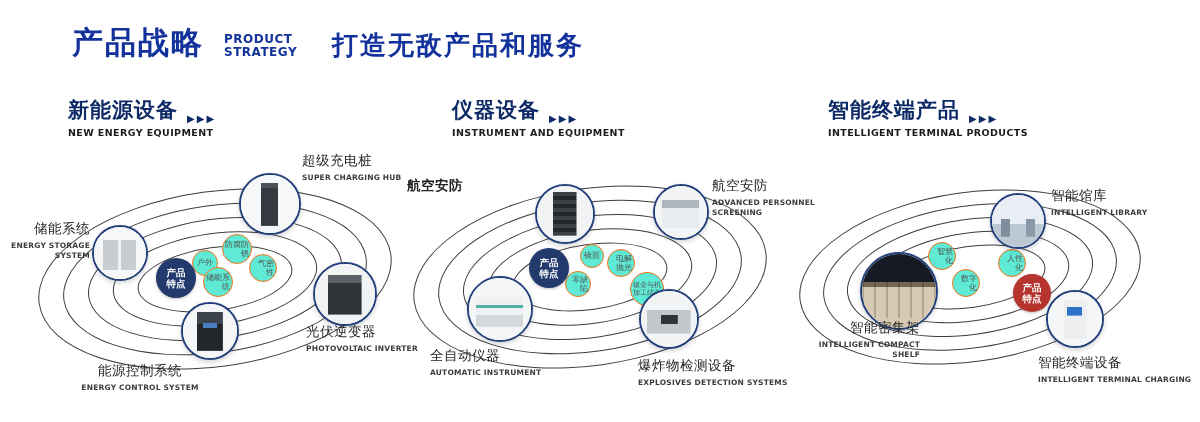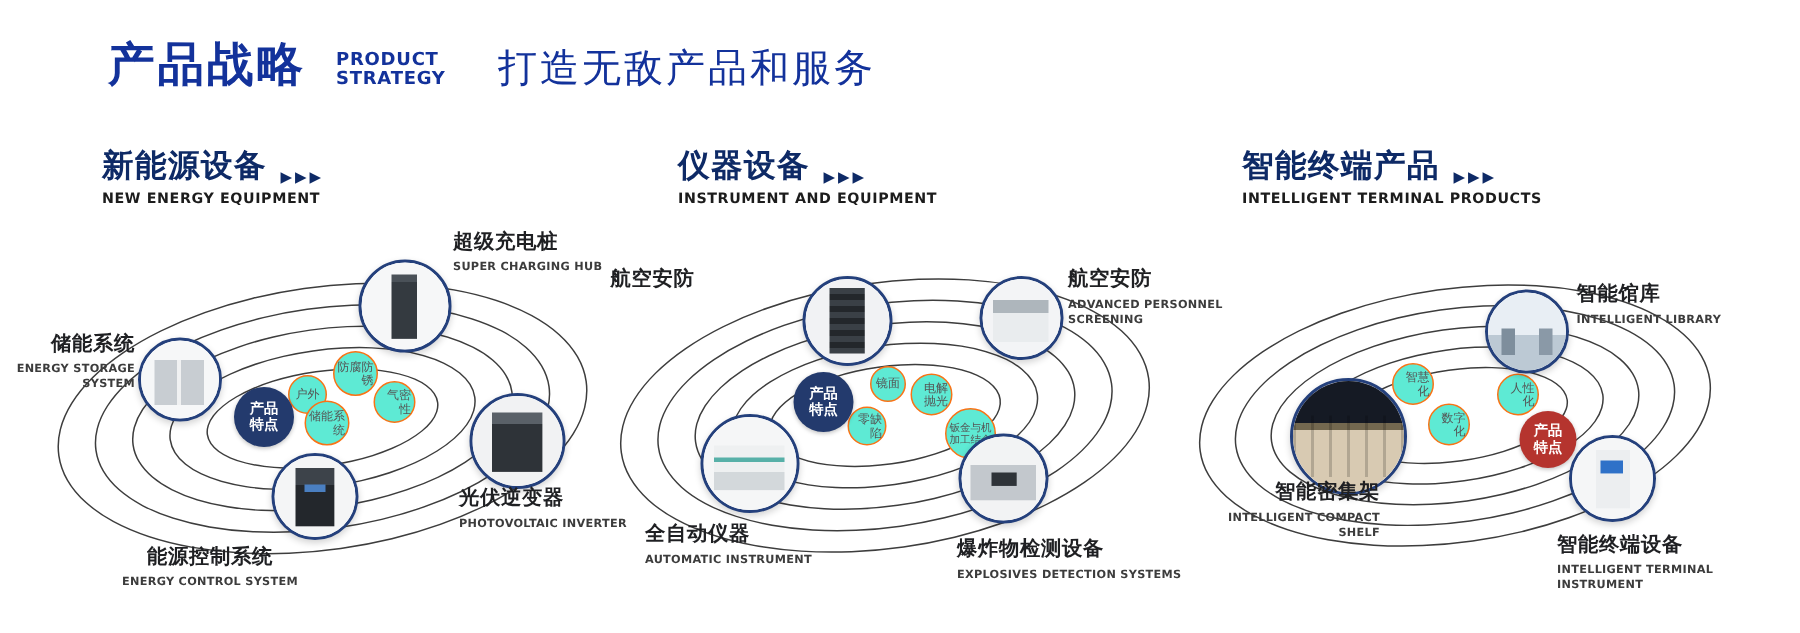--- a/index.html
+++ b/index.html
@@ -3,21 +3,21 @@
 <meta charset="utf-8">
 <style>
   *{box-sizing:border-box}
   html,body{margin:0;padding:0;background:#fff}
   body{font-family:"DejaVu Sans","Liberation Sans",sans-serif}
   .canvas{position:relative;width:1200px;height:422px;background:#ffffff;overflow:hidden}
 
   
   .hdr-zh{position:absolute;left:72px;top:22px;font-size:31px;font-weight:900;color:#13329b;letter-spacing:2px}
   .hdr-en{position:absolute;left:224px;top:33px;font-size:12px;font-weight:800;color:#13329b;line-height:13px;letter-spacing:.5px}
-  .hdr-slogan{position:absolute;left:332px;top:28px;font-size:26px;font-weight:400;color:#13329b;letter-spacing:2px}
+  .hdr-slogan{position:absolute;left:332px;top:28px;font-size:26px;font-weight:700;color:#13329b;letter-spacing:2px}
 
   
   .sec-title{position:absolute;z-index:5}
   .sec-row{display:flex;align-items:flex-end;gap:9px}
   .sec-zh{font-size:21px;font-weight:800;color:#0e2a66;letter-spacing:1px}
   .sec-arrows{font-size:10px;color:#0e2a66;letter-spacing:2px;padding-top:3px}
   .sec-en{font-size:9.5px;font-weight:700;color:#1c1c1c;letter-spacing:.4px;margin-top:3px}
 
   
   .orbits{position:absolute;z-index:1}
@@ -35,21 +35,21 @@
          line-height:1.2;z-index:4;box-shadow:0 1px 3px rgba(0,0,0,.25)}
   .badge span{display:block;width:22px}
 
   
   .bubble{position:absolute;border-radius:50%;border:1px solid #f97316;background:#5eead4;color:#555;
           display:flex;align-items:center;justify-content:center;text-align:right;
           line-height:1.15;z-index:2;font-size:8px;padding:2px}
 
   
   .plabel{position:absolute;z-index:4}
-  .plabel-zh{font-size:13.5px;font-weight:700;color:#1f2023;letter-spacing:.5px}
+  .plabel-zh{font-size:13.5px;font-weight:400;color:#1f2023;letter-spacing:.5px}
   .plabel-en{font-size:7.5px;font-weight:600;color:#3c3c3c;letter-spacing:.2px;margin-top:3px;line-height:1.3}
   .side-label{position:absolute;font-size:13.5px;font-weight:800;color:#1f2023;z-index:4;letter-spacing:.5px}
 </style>
 </head>
 <body>
 
 <div class="canvas">
 
   <div class="hdr-zh">产品战略</div>
   <div class="hdr-en">
@@ -203,16 +203,16 @@
   <div class="plabel" style="left:1051px;top:187px;width:120px">
     <div class="plabel-zh">智能馆库</div>
     <div class="plabel-en">INTELLIGENT LIBRARY</div>
   </div>
   <div class="plabel" style="left:808px;top:319px;width:112px;text-align:right">
     <div class="plabel-zh">智能密集架</div>
     <div class="plabel-en">INTELLIGENT COMPACT SHELF</div>
   </div>
   <div class="plabel" style="left:1038px;top:354px;width:155px">
     <div class="plabel-zh">智能终端设备</div>
-    <div class="plabel-en">INTELLIGENT TERMINAL INSTRUMENT</div>
+    <div class="plabel-en">INTELLIGENT TERMINAL CHARGING</div>
   </div>
 
 </div>
 
 </body></html>

